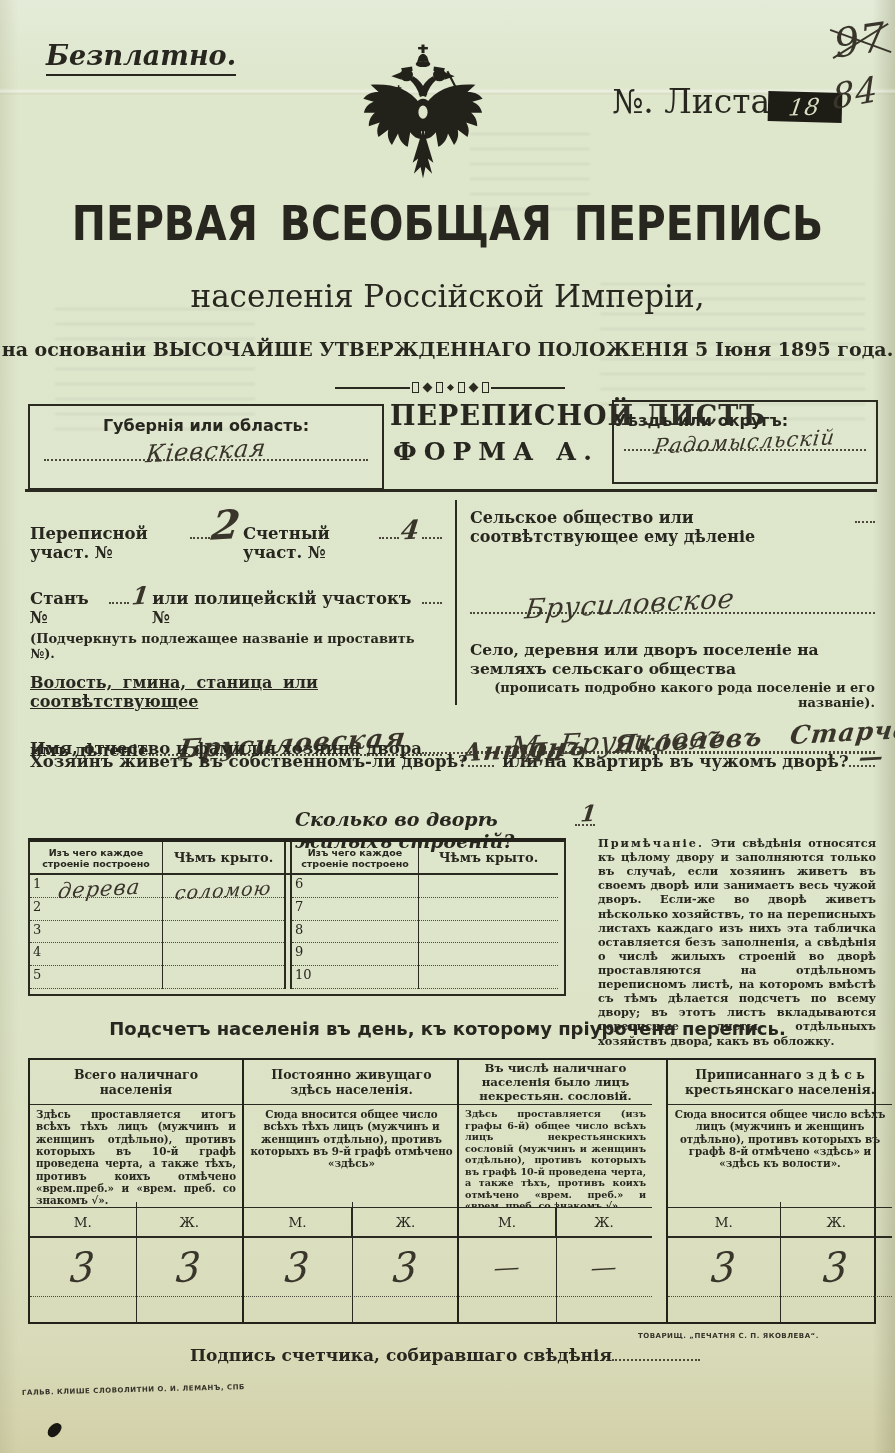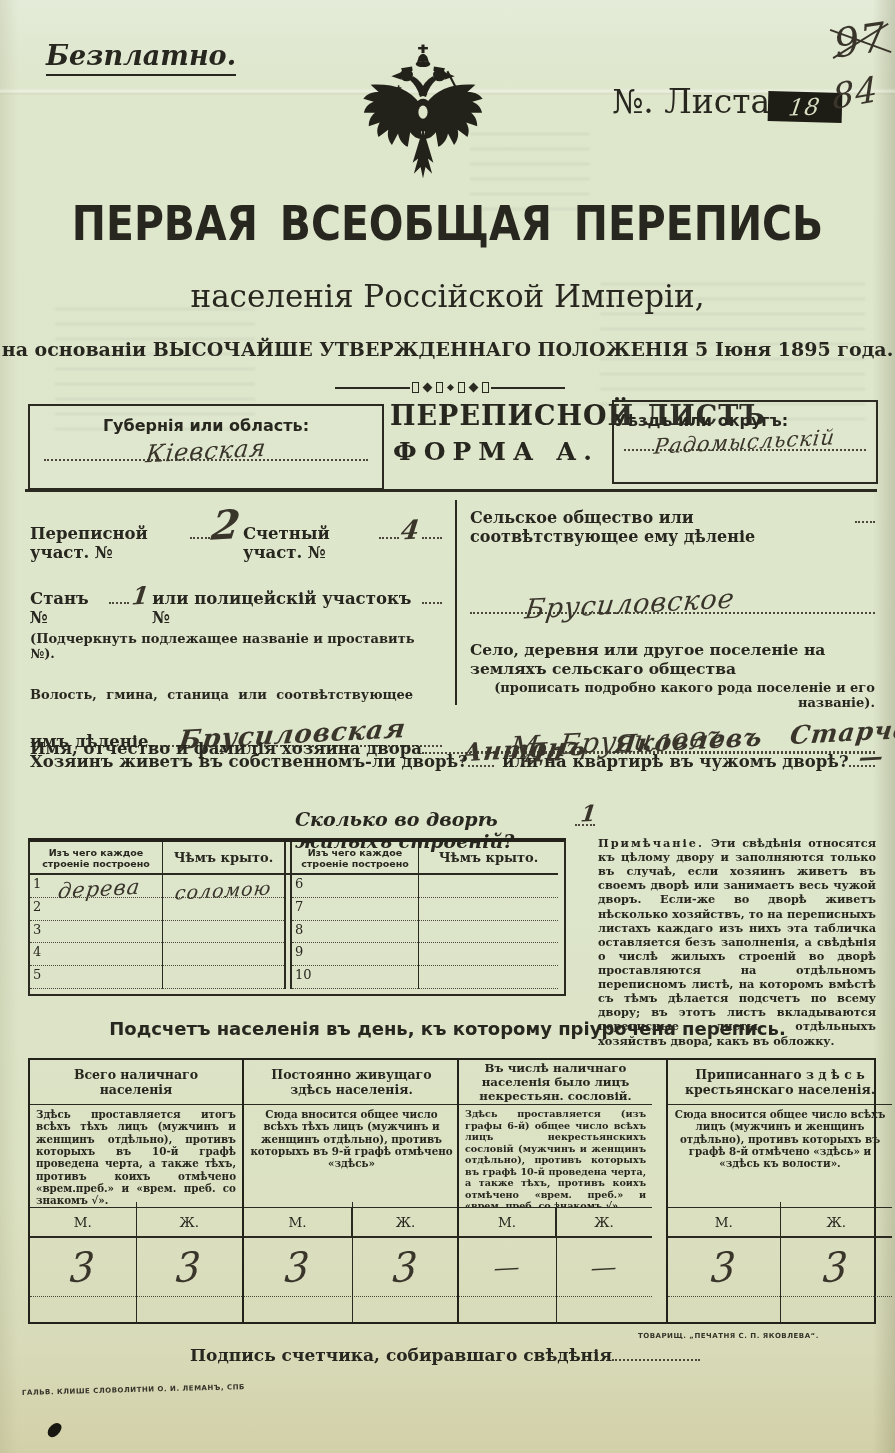--- a/index.html
+++ b/index.html
@@ -165,38 +165,38 @@
       <span class="dotline"></span>
     </div>
     <div class="flexrow serif b" style="font-size:16.5px;margin-top:22px;">
       <span>Станъ №</span>
       <span class="dotline" style="max-width:16px;"></span>
       <span class="hw" style="font-size:24px;margin:0 3px -5px 3px;">1</span>
       <span>или полицейскій участокъ №</span>
       <span class="dotline"></span>
     </div>
     <div class="serif b" style="font-size:13px;margin-top:4px;">(Подчеркнуть подлежащее названіе и проставить №).</div>
-    <div class="serif b" style="font-size:13px;word-spacing:5px;margin-top:26px;">Волость, гмина, станица или соотвѣтствующее</div>
+    <div class="serif b" style="font-size:16px;word-spacing:5px;margin-top:12px;text-decoration:underline;">Волость, гмина, станица или соотвѣтствующее</div>
     <div class="flexrow serif b" style="font-size:16.5px;margin-top:26px;text-align:center;">
       <span>имъ дѣленіе</span>
       <span class="dotline" style="position:relative;">
         <span class="hw" style="position:absolute;left:30px;bottom:-2px;font-size:26px;white-space:nowrap;">Брусиловская</span>
       </span>
     </div>
   </div>
 
   <div class="abs" style="left:470px;top:505px;width:405px;">
     <div class="flexrow serif b" style="font-size:16px;">
       <span>Сельское общество или соотвѣтствующее ему дѣленіе</span>
       <span class="dotline"></span>
     </div>
     <div class="flexrow" style="margin-top:44px;border-bottom:2px dotted #4c493c;">
       <span class="hw" style="font-size:27px;margin:0 0 -5px 55px;">Брусиловское</span>
     </div>
-    <div class="serif b" style="font-size:15.5px;margin-top:26px;">Село, деревня или другое поселеніе на земляхъ сельскаго общества</div>
+    <div class="serif b" style="font-size:15.5px;margin-top:26px;">Село, деревня или дворъ поселеніе на земляхъ сельскаго общества</div>
     <div class="serif b" style="font-size:13px;text-align:right;margin-top:2px;">(прописать подробно какого рода поселеніе и его названіе).</div>
     <div class="flexrow" style="margin-top:18px;border-bottom:2px dotted #4c493c;">
       <span class="hw" style="font-size:28px;margin:0 0 -5px 40px;">М. Брусиловъ</span>
     </div>
   </div>
 
   <div class="abs flexrow serif b" style="left:30px;top:735px;width:845px;font-size:16.5px;">
     <span>Имя, отчество и фамилія хозяина двора</span>
     <span class="dotline" style="position:relative;">
       <span class="hw" style="position:absolute;left:40px;bottom:0;font-size:25px;white-space:nowrap;word-spacing:18px;">Антонъ  Яковлевъ  Старченко</span>

